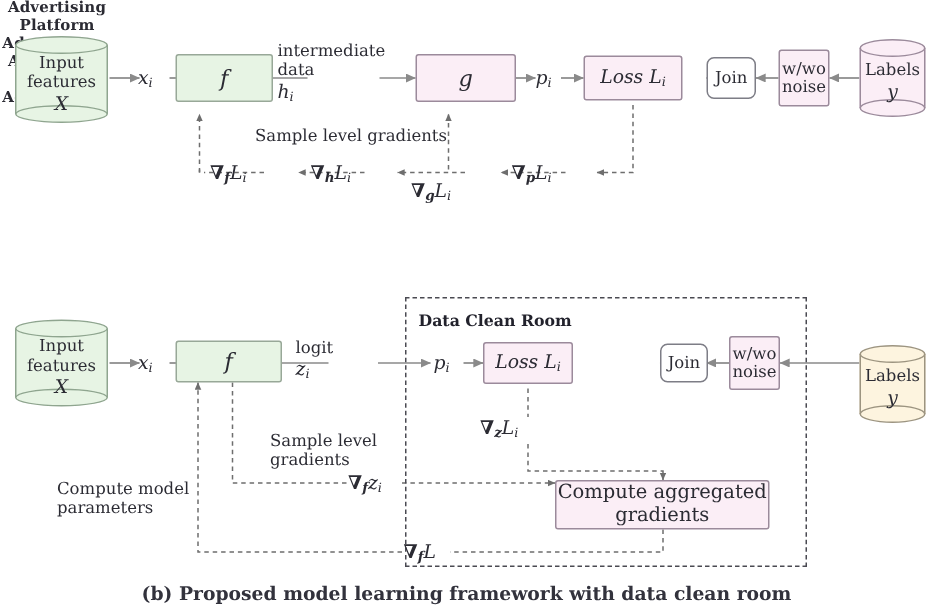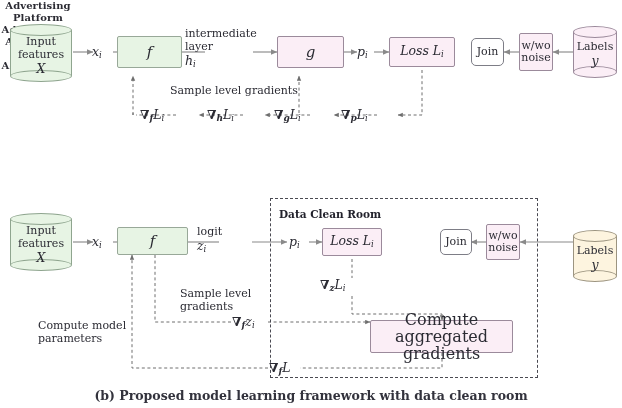--- a/index.html
+++ b/index.html
@@ -216,21 +216,21 @@
   <div class="txtlbl math" style="left:92px; top:45px;">
     <span>x</span><span class="sub">i</span>
   </div>
 
   <div class="node box green" style="left:117px; top:36px; width:65px; height:32px;">
     <span class="math" style="font-size:15px;">f</span>
   </div>
 
   <div class="txtlbl center" style="left:185px; top:28px; width:72px;">
     <span>intermediate</span><br>
-    <span>layer</span><br>
+    <span>data</span><br>
     <span class="math"><span>h</span><span class="sub">i</span></span>
   </div>
 
   <div class="node box pink" style="left:277px; top:36px; width:67px; height:32px;">
     <span class="math" style="font-size:15px;">g</span>
   </div>
 
   <div class="txtlbl math" style="left:357px; top:45px;">
     <span>p</span><span class="sub">i</span>
   </div>
@@ -267,21 +267,21 @@
   <div class="txtlbl" style="left:170px; top:85px;">
     <span>Sample level gradients</span>
   </div>
 
   <div class="txtlbl math" style="left:140px; top:108px;">
     <span class="nabla">∇</span><span class="bold-sub">f</span><span>L</span><span class="sub">i</span>
   </div>
   <div class="txtlbl math" style="left:207px; top:108px;">
     <span class="nabla">∇</span><span class="bold-sub">h</span><span>L</span><span class="sub">i</span>
   </div>
-  <div class="txtlbl math" style="left:274px; top:108px;text-align:center;">
+  <div class="txtlbl math" style="left:274px; top:120px;text-align:center;">
     <span class="nabla">∇</span><span class="bold-sub">g</span><span>L</span><span class="sub">i</span>
   </div>
   <div class="txtlbl math" style="left:341px; top:108px;">
     <span class="nabla">∇</span><span class="bold-sub">p</span><span>L</span><span class="sub">i</span>
   </div>
 
 
   <div class="hdr" style="left:6px; top:190px; width:76px;">
     <span>Advertising</span><br>
     <span>Platform</span>
@@ -361,21 +361,21 @@
   <div class="txtlbl math" style="left:232px; top:315px;">
     <span class="nabla">∇</span><span class="bold-sub">f</span><span>z</span><span class="sub">i</span>
   </div>
 
   <div class="txtlbl center" style="left:38px; top:320px; width:100px;">
     <span>Compute model</span><br>
     <span>parameters</span>
   </div>
 
   <div class="node box pink" style="left:370px; top:320px; width:143px; height:33px;">
-    <span style="font-size:16px;">
+    <span style="font-size:13px;">
       <span>Compute aggregated</span><br>
       <span>gradients</span>
     </span>
   </div>
 
   <div class="txtlbl math" style="left:269px; top:361px;">
     <span class="nabla">∇</span><span class="bold-sub">f</span><span>L</span>
   </div>
 
   <div class="caption" style="top:388px;">

